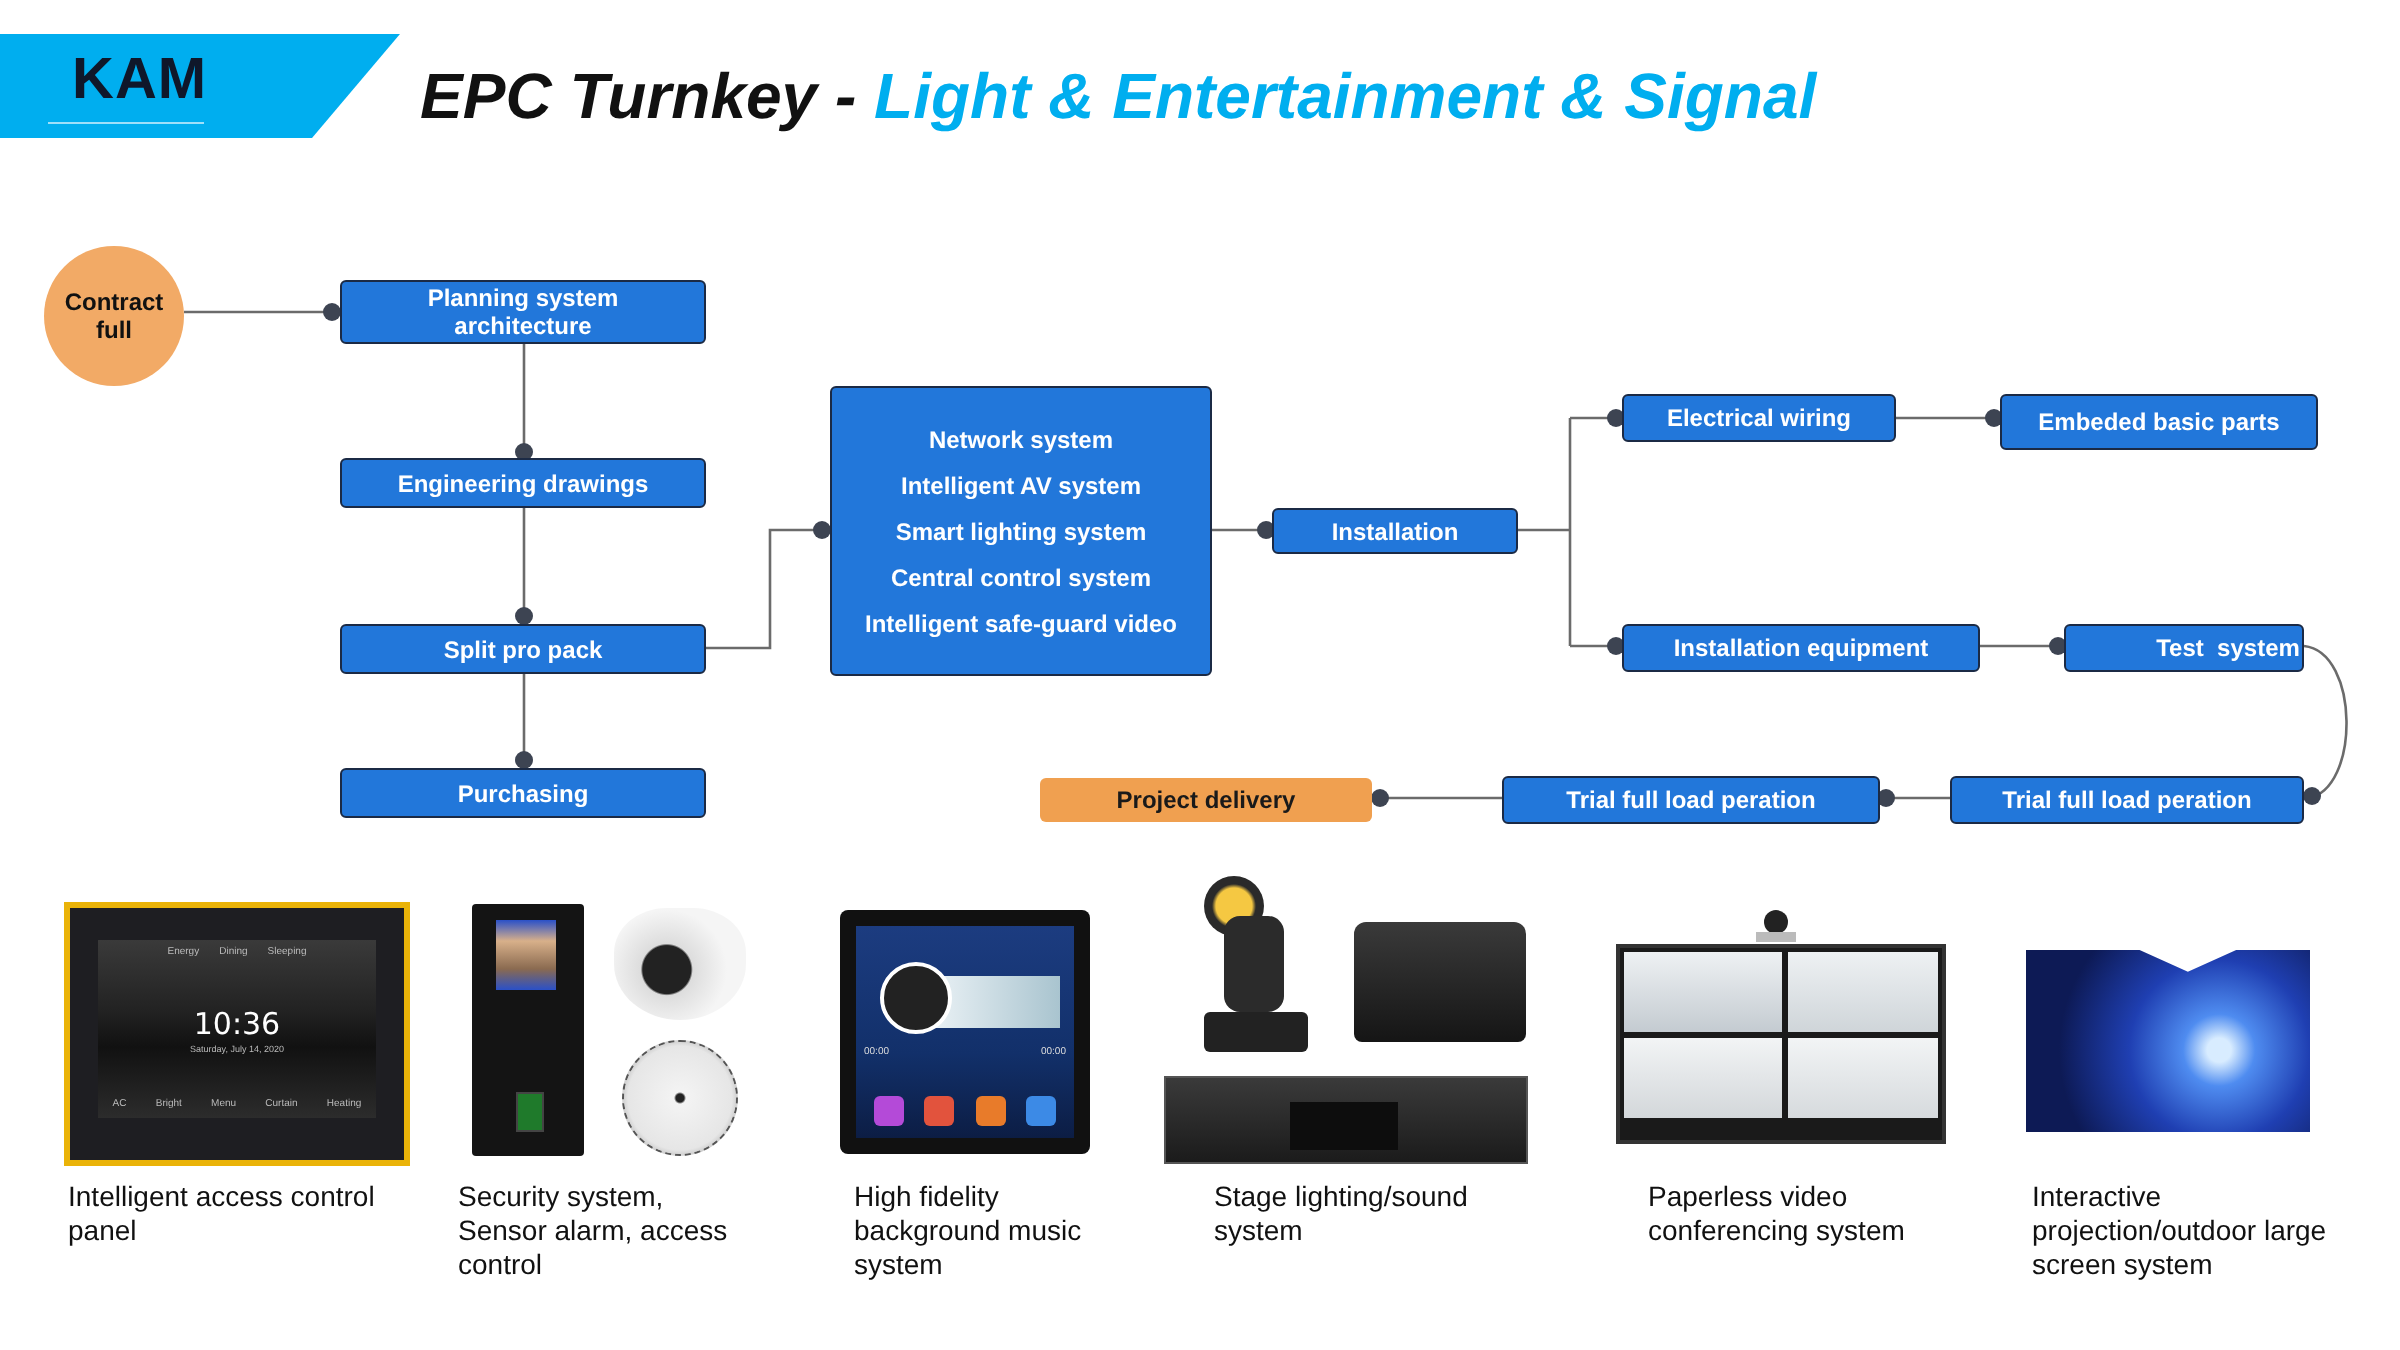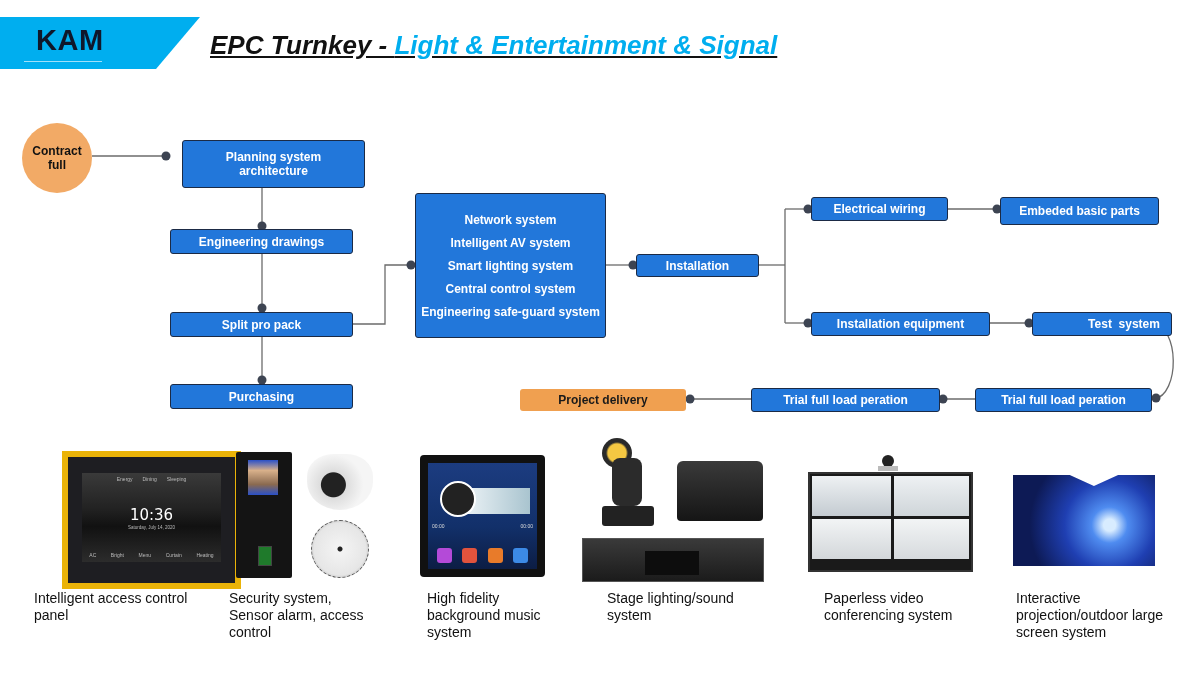--- a/index.html
+++ b/index.html
@@ -2,21 +2,21 @@
 <html><head>
 <meta charset="utf-8">
 <style>
   html, body { margin:0; padding:0; }
   body { width:1200px; height:675px; background:#ffffff; position:relative; overflow:hidden; font-family:"Liberation Sans", sans-serif; }
   .abs { position:absolute; }
   
   .logo-band { left:0; top:17px; width:200px; height:52px; background:#00aeef; clip-path:polygon(0 0, 100% 0, 78% 100%, 0 100%); }
   .logo-text { left:36px; top:24px; font-size:29px; font-weight:bold; color:#0f172a; letter-spacing:0.5px; }
   .logo-rule { left:24px; top:61px; width:78px; height:1px; background:#9fe0fa; }
-  .title { left:210px; top:30px; font-size:26px; font-weight:bold; font-style:italic; color:#111; white-space:nowrap;text-decoration:underline; }
+  .title { left:210px; top:30px; font-size:32px; font-weight:bold; font-style:italic; color:#111; white-space:nowrap; }
   .title .accent { color:#00aeef; }
   
   .box { position:absolute; background:#2277da; border:1.5px solid #1b2a45; border-radius:3px; color:#fff; font-weight:bold; font-size:12px; display:flex; align-items:center; justify-content:center; text-align:center; line-height:14px; box-sizing:border-box; }
   .box.big { flex-direction:column; gap:9px; }
   .box.orange { background:#f0a050; border:none; color:#1a1a1a; }
   .circle { position:absolute; left:22px; top:123px; width:70px; height:70px; border-radius:50%; background:#f2aa66; color:#111; font-weight:bold; font-size:12px; display:flex; align-items:center; justify-content:center; text-align:center; line-height:14px; }
   svg.lines { position:absolute; left:0; top:0; }
   
   .prod-img { position:absolute; overflow:hidden; }
   .caption { position:absolute; font-size:14px; color:#111; line-height:17px; }
@@ -58,43 +58,43 @@
     <circle cx="808" cy="323" r="4.5"></circle>
     <circle cx="997" cy="209" r="4.5"></circle>
     <circle cx="1029" cy="323" r="4.5"></circle>
     <circle cx="1156" cy="398" r="4.5"></circle>
     <circle cx="943" cy="399" r="4.5"></circle>
     <circle cx="690" cy="399" r="4.5"></circle>
   </g>
 </svg>
 
 <div class="circle" style="padding:0 12px;box-sizing:border-box;">Contract full</div>
-<div class="box" style="left:170px;top:140px;width:183px;height:48px;padding:0 40px;margin-left:12px;">Planning system architecture</div>
+<div class="box" style="left:170px;top:140px;width:183px;height:32px;padding:0 40px;">Planning system architecture</div>
 <div class="box" style="left:170px;top:229px;width:183px;height:25px;">Engineering drawings</div>
 <div class="box" style="left:170px;top:312px;width:183px;height:25px;">Split pro pack</div>
 <div class="box" style="left:170px;top:384px;width:183px;height:25px;">Purchasing</div>
 
 <div class="box big" style="left:415px;top:193px;width:191px;height:145px;">
   <div>Network system</div>
   <div>Intelligent AV system</div>
   <div>Smart lighting system</div>
   <div>Central control system</div>
-  <div>Engineering safe-guard system</div>
+  <div>Intelligent safe-guard video</div>
 </div>
 
 <div class="box" style="left:636px;top:254px;width:123px;height:23px;">Installation</div>
 <div class="box" style="left:811px;top:197px;width:137px;height:24px;">Electrical wiring</div>
 <div class="box" style="left:1000px;top:197px;width:159px;height:28px;">Embeded basic parts</div>
 <div class="box" style="left:811px;top:312px;width:179px;height:24px;">Installation equipment</div>
-<div class="box" style="left:1032px;top:312px;width:140px;height:24px;white-space:pre;padding-left:44px;">Test  system</div>
+<div class="box" style="left:1032px;top:312px;width:120px;height:24px;white-space:pre;padding-left:44px;">Test  system</div>
 <div class="box" style="left:975px;top:388px;width:177px;height:24px;">Trial full load peration</div>
 <div class="box" style="left:751px;top:388px;width:189px;height:24px;">Trial full load peration</div>
 <div class="box orange" style="left:520px;top:389px;width:166px;height:22px;">Project delivery</div>
 
-<div class="prod-img" style="left:32px;top:451px;width:167px;height:126px;background:#1e1e22;border:6px solid #eab308;margin-left:30px;">
+<div class="prod-img" style="left:32px;top:451px;width:167px;height:126px;background:#1e1e22;border:3px solid #eab308;">
   <div style="position:absolute;left:14px;top:16px;width:139px;height:89px;background:linear-gradient(#3a3a3a,#222 40%,#111 60%,#2c2c2c);">
     <div style="position:absolute;top:3px;left:0;width:100%;display:flex;justify-content:center;gap:10px;font-size:5px;color:#bbb;">
       <span>Energy</span>
       <span>Dining</span>
       <span>Sleeping</span>
     </div>
     <div style="position:absolute;top:33px;width:100%;text-align:center;color:#fff;font-size:15px;font-family:'DejaVu Sans',sans-serif;">10:36</div>
     <div style="position:absolute;top:52px;width:100%;text-align:center;color:#bbb;font-size:4.5px;">Saturday, July 14, 2020</div>
     <div style="position:absolute;bottom:4px;left:0;width:100%;display:flex;justify-content:space-around;font-size:5px;color:#bbb;">
       <span>AC</span>

